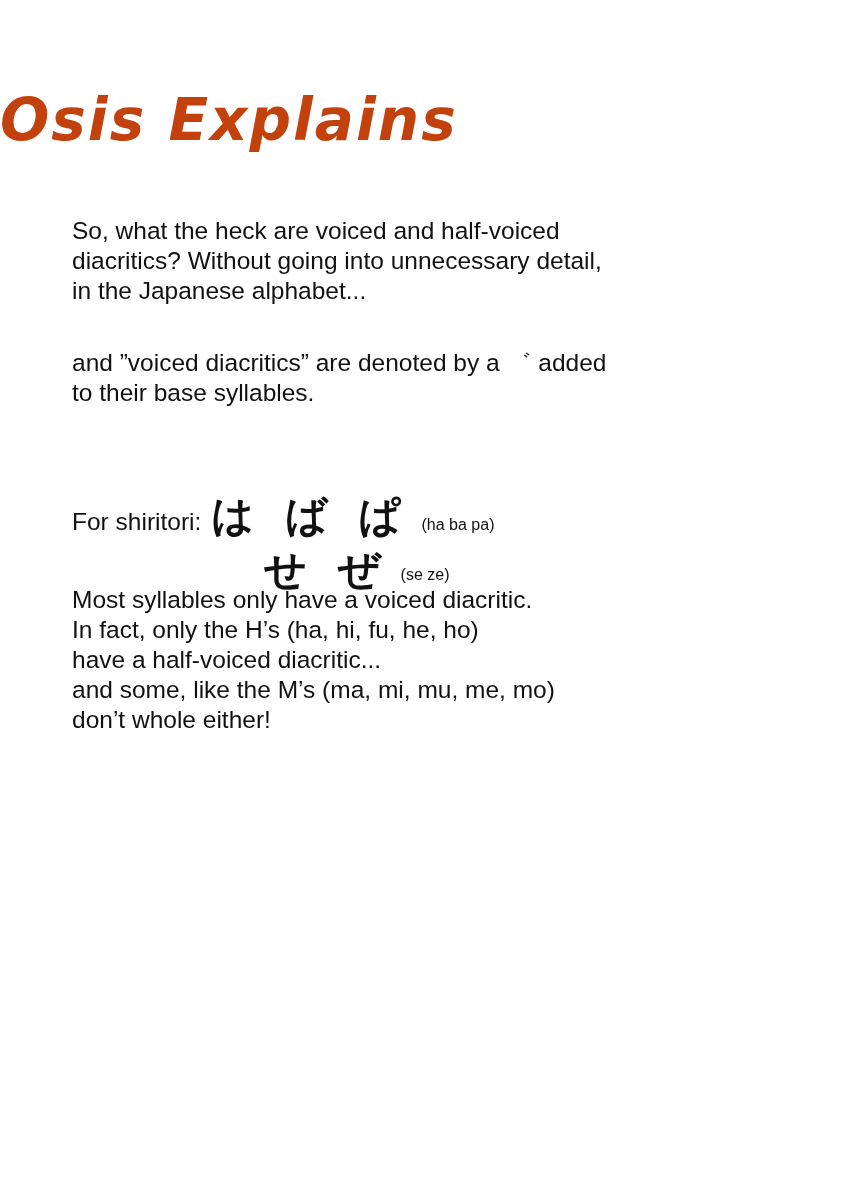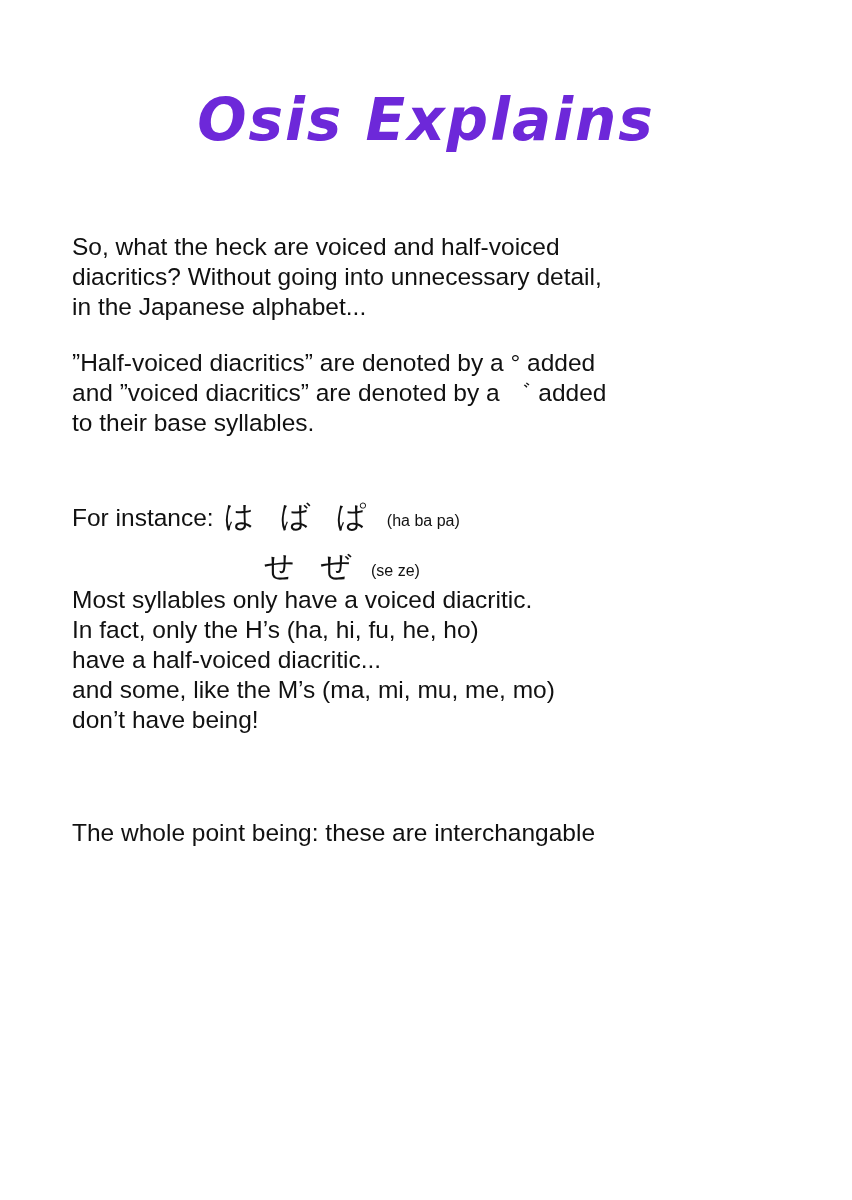--- a/index.html
+++ b/index.html
@@ -18,109 +18,108 @@
   .page {
     position: absolute;
     inset: 0;
     background: #ffffff;
   }
   .title {
     position: absolute;
     top: 86px;
     left: 0;
     width: 852px;
-    text-align: center;
     font-family: "DejaVu Sans", sans-serif;
     font-weight: bold;
     font-style: italic;
     font-size: 58px;
     letter-spacing: 2px;
-    color: #6d28d9;
+    color: #c2410c;
     white-space: nowrap;
   }
   .body-block {
     position: absolute;
     left: 72px;
     width: 720px;
     font-size: 24.5px;
     line-height: 30px;
     color: #111111;
   }
   .body-block p {
     margin: 0;
   }
-  #para-intro { top: 232px; }
+  #para-intro { top: 216px; }
   #para-defs  { top: 348px; }
   #para-example { top: 496px; }
   #para-notes { top: 585px; }
   #para-conclusion { top: 818px; }
 
   .example-row {
     display: flex;
     align-items: baseline;
     white-space: nowrap;
   }
   .example-row .lead {
     font-size: 24.5px;
   }
   .kana {
     font-family: "DejaVu Sans", sans-serif;
-    font-size: 30px;
+    font-size: 42px;
     line-height: 40px;
     margin-left: 10px;
     letter-spacing: 8px;
+    font-weight: bold;
   }
   .romaji {
     font-size: 16px;
     margin-left: 12px;
   }
   .example-row.second {
     margin-top: 10px;
     padding-left: 192px;
+    align-items: flex-end;
   }
   .example-row.second .kana {
     margin-left: 0;
   }
 </style>
 </head>
 <body>
 
 <div class="page">
 
   <div class="title">Osis Explains</div>
 
   <div class="body-block" id="para-intro">
     <p>So, what the heck are voiced and half-voiced</p>
     <p>diacritics? Without going into unnecessary detail,</p>
     <p>in the Japanese alphabet...</p>
   </div>
 
   <div class="body-block" id="para-defs">
-    <p>”Half-voiced diacritics” are denoted by a ° added</p>
     <p>and ”voiced diacritics” are denoted by a ゛ added</p>
     <p>to their base syllables.</p>
   </div>
 
   <div class="body-block" id="para-example">
     <div class="example-row">
-      <span class="lead">For instance:</span>
+      <span class="lead">For shiritori:</span>
       <span class="kana">は ば ぱ</span>
       <span class="romaji">(ha ba pa)</span>
     </div>
     <div class="example-row second">
       <span class="kana">せ ぜ</span>
       <span class="romaji">(se ze)</span>
     </div>
   </div>
 
   <div class="body-block" id="para-notes">
     <p>Most syllables only have a voiced diacritic.</p>
     <p>In fact, only the H’s (ha, hi, fu, he, ho)</p>
     <p>have a half-voiced diacritic...</p>
     <p>and some, like the M’s (ma, mi, mu, me, mo)</p>
-    <p>don’t have being!</p>
+    <p>don’t whole either!</p>
   </div>
 
   <div class="body-block" id="para-conclusion">
-    <p>The whole point being: these are interchangable</p>
   </div>
 
 </div>
 
 </body></html>

